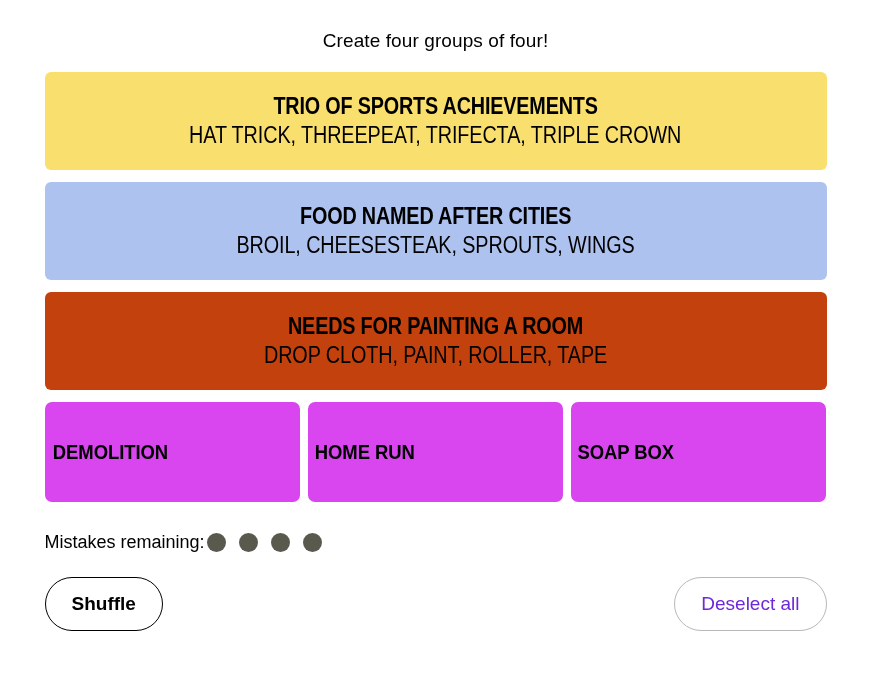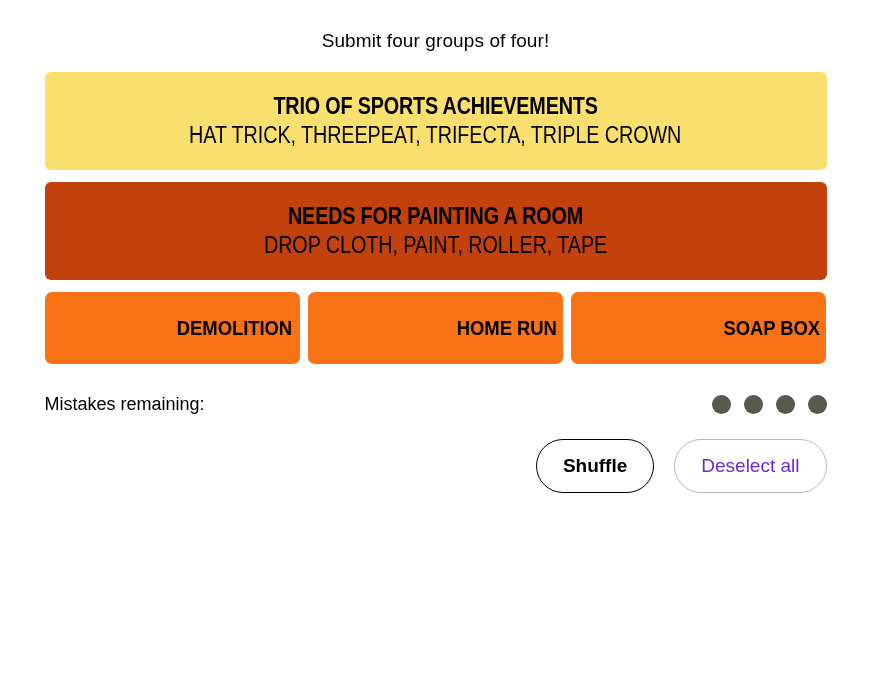--- a/index.html
+++ b/index.html
@@ -67,43 +67,43 @@
     white-space: nowrap;
   }
   .tiles-row {
     width: 782px;
     display: flex;
     gap: 8px;
     margin-top: 10px;
   }
   .tile {
     flex: 1 1 0;
-    height: 72px;
-    background: #f97316;
+    height: 100px;
+    background: #d946ef;
     border-radius: 7px;
     display: flex;
     align-items: center;
-    justify-content: flex-end;
+    justify-content: flex-start;
     box-sizing: border-box;
     user-select: none;
   }
   .tile-label {
     font-family: "Liberation Sans Narrow", "Liberation Sans", "DejaVu Sans", sans-serif;
     font-weight: 700;
     font-size: 21px;
     letter-spacing: -0.1px;
     color: #000000;
     transform: scaleX(0.88);
     white-space: nowrap;
     text-align: center;
   }
   .mistakes {
     display: flex;
     align-items: center;
-    justify-content: space-between;
+    justify-content: flex-start;
     gap: 0;
     margin-top: 30px;
   }
   .mistakes-label {
     font-size: 18px;
     color: #000000;
     font-family: "Liberation Sans", "DejaVu Sans", sans-serif;
     margin-right: 2px;
   }
   .dots {
@@ -112,21 +112,21 @@
     align-items: center;
   }
   .dot {
     width: 19px;
     height: 19px;
     border-radius: 50%;
     background: #5a594e;
   }
   .buttons {
     display: flex;
-    justify-content: flex-end;
+    justify-content: space-between;
     gap: 20px;
     margin-top: 24px;
   }
   .btn {
     height: 54px;
     border-radius: 27px;
     display: flex;
     align-items: center;
     justify-content: center;
     font-size: 19px;
@@ -147,29 +147,33 @@
     color: #6d28d9;
     font-weight: 400;
     cursor: default;
   }
 </style>
 </head>
 <body>
 
 <div class="game">
 
-  <div class="header">Submit four groups of four!</div>
+  <div class="header">Create four groups of four!</div>
 
   <div class="board">
 
     <div class="solved-row" id="solved-0" style="background: rgb(249, 223, 109);">
       <div class="solved-title">TRIO OF SPORTS ACHIEVEMENTS</div>
       <div class="solved-members">HAT TRICK, THREEPEAT, TRIFECTA, TRIPLE CROWN</div>
     </div>
 
+    <div class="solved-row" id="solved-1" style="background: rgb(174, 194, 239);">
+      <div class="solved-title">FOOD NAMED AFTER CITIES</div>
+      <div class="solved-members">BROIL, CHEESESTEAK, SPROUTS, WINGS</div>
+    </div>
 
     <div class="solved-row" id="solved-2" style="background: #c2410c;">
       <div class="solved-title">NEEDS FOR PAINTING A ROOM</div>
       <div class="solved-members">DROP CLOTH, PAINT, ROLLER, TAPE</div>
     </div>
 
     <div class="tiles-row">
       <div class="tile">
         <span class="tile-label">DEMOLITION</span>
       </div>

